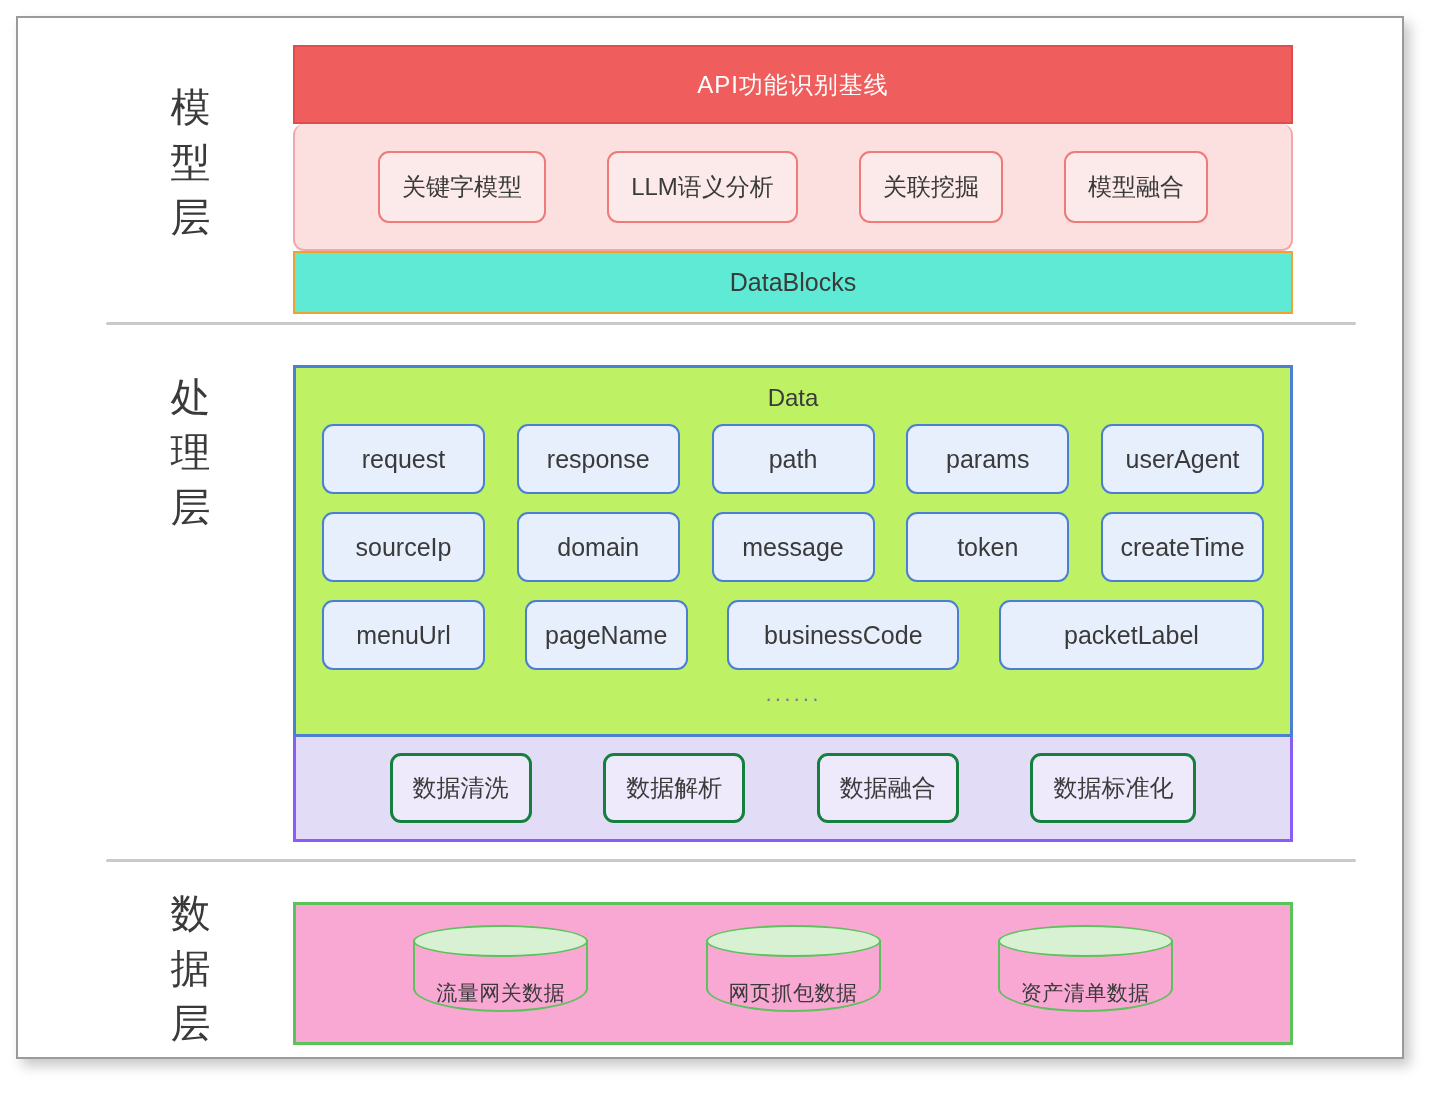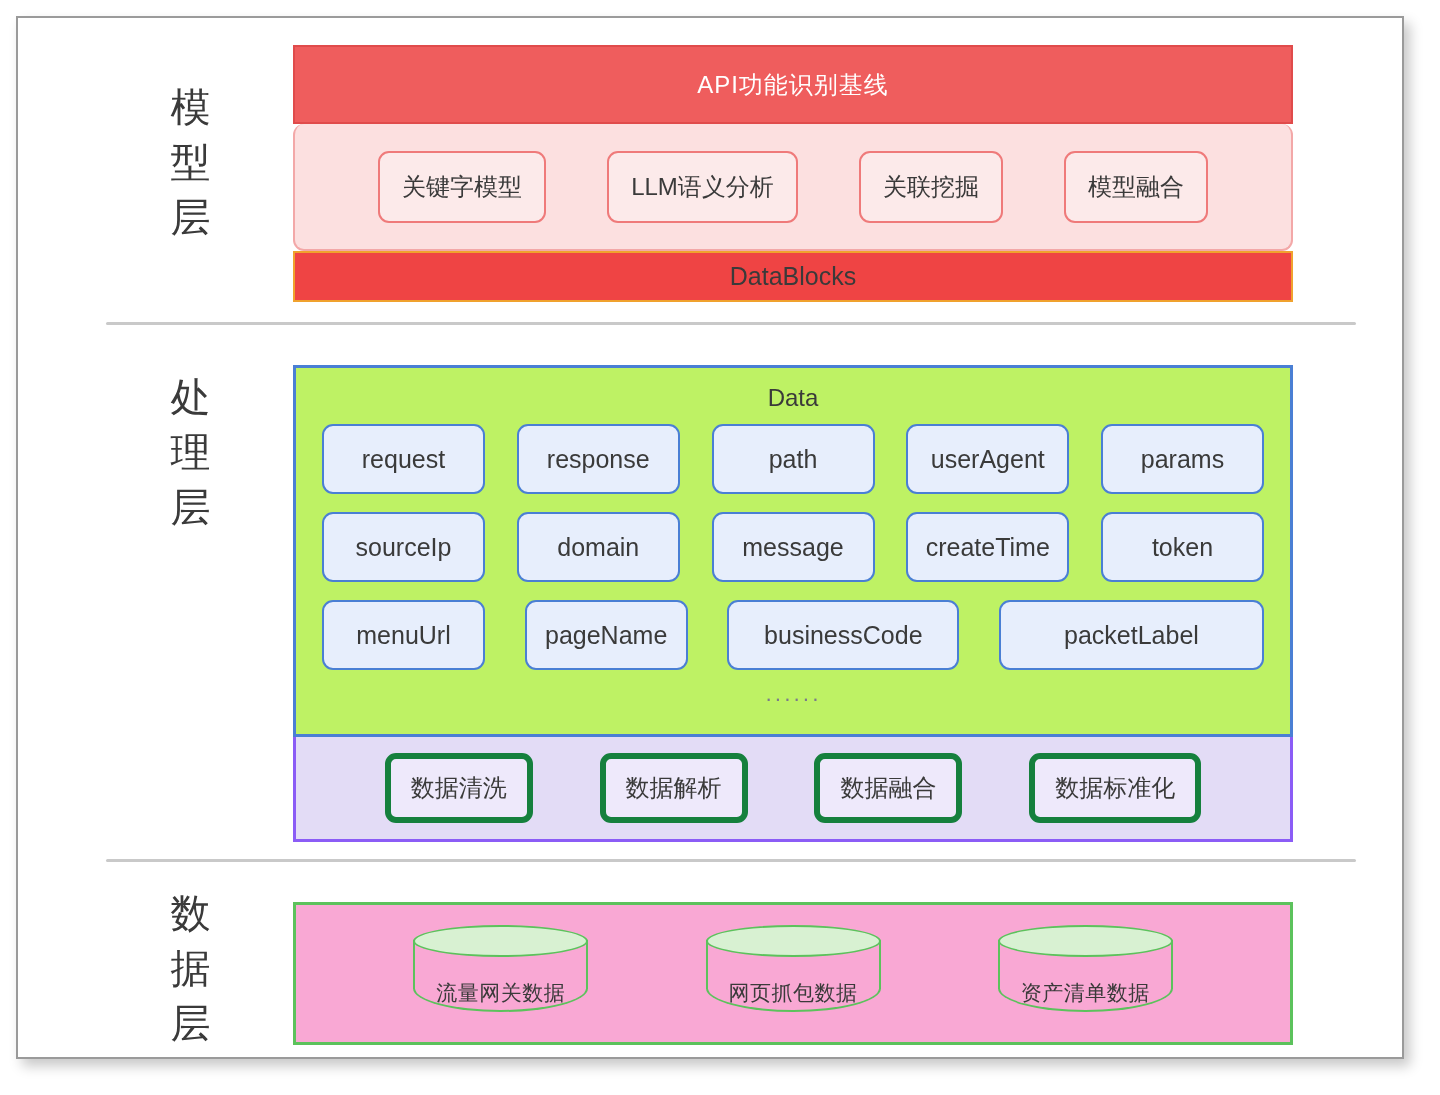--- a/index.html
+++ b/index.html
@@ -92,22 +92,22 @@
     min-width: 140px;
     padding: 0 22px;
     display: flex;
     align-items: center;
     justify-content: center;
     font-size: 24px;
     color: #3a3a3a;
     box-sizing: border-box;
   }
   .orange-band {
-    height: 51px;
-    background: #ef4444;
+    height: 63px;
+    background: #5eead4;
     border: 2px solid #f0a22e;
     box-sizing: border-box;
     display: flex;
     align-items: center;
     justify-content: center;
     font-size: 25px;
     color: #3a3a3a;
   }
 
   
@@ -164,21 +164,21 @@
     border-top: none;
     box-sizing: border-box;
     height: 105px;
     display: flex;
     align-items: center;
     justify-content: space-evenly;
     padding: 0 22px;
   }
   .pill-purple {
     background: #eee9fb;
-    border: 6px solid #15803d;
+    border: 3px solid #15803d;
     border-radius: 11px;
     height: 70px;
     min-width: 140px;
     padding: 0 20px;
     display: flex;
     align-items: center;
     justify-content: center;
     font-size: 24px;
     color: #3a3a3a;
     box-sizing: border-box;
@@ -290,42 +290,42 @@
           <div class="pill-blue w-small">
             <span>request</span>
           </div>
           <div class="pill-blue w-small">
             <span>response</span>
           </div>
           <div class="pill-blue w-small">
             <span>path</span>
           </div>
           <div class="pill-blue w-small">
+            <span>params</span>
+          </div>
+          <div class="pill-blue w-small">
             <span>userAgent</span>
           </div>
-          <div class="pill-blue w-small">
-            <span>params</span>
-          </div>
         </div>
 
         <div class="field-row">
           <div class="pill-blue w-small">
             <span>sourceIp</span>
           </div>
           <div class="pill-blue w-small">
             <span>domain</span>
           </div>
           <div class="pill-blue w-small">
             <span>message</span>
           </div>
           <div class="pill-blue w-small">
+            <span>token</span>
+          </div>
+          <div class="pill-blue w-small">
             <span>createTime</span>
-          </div>
-          <div class="pill-blue w-small">
-            <span>token</span>
           </div>
         </div>
 
         <div class="field-row">
           <div class="pill-blue w-small">
             <span>menuUrl</span>
           </div>
           <div class="pill-blue w-small">
             <span>pageName</span>
           </div>

